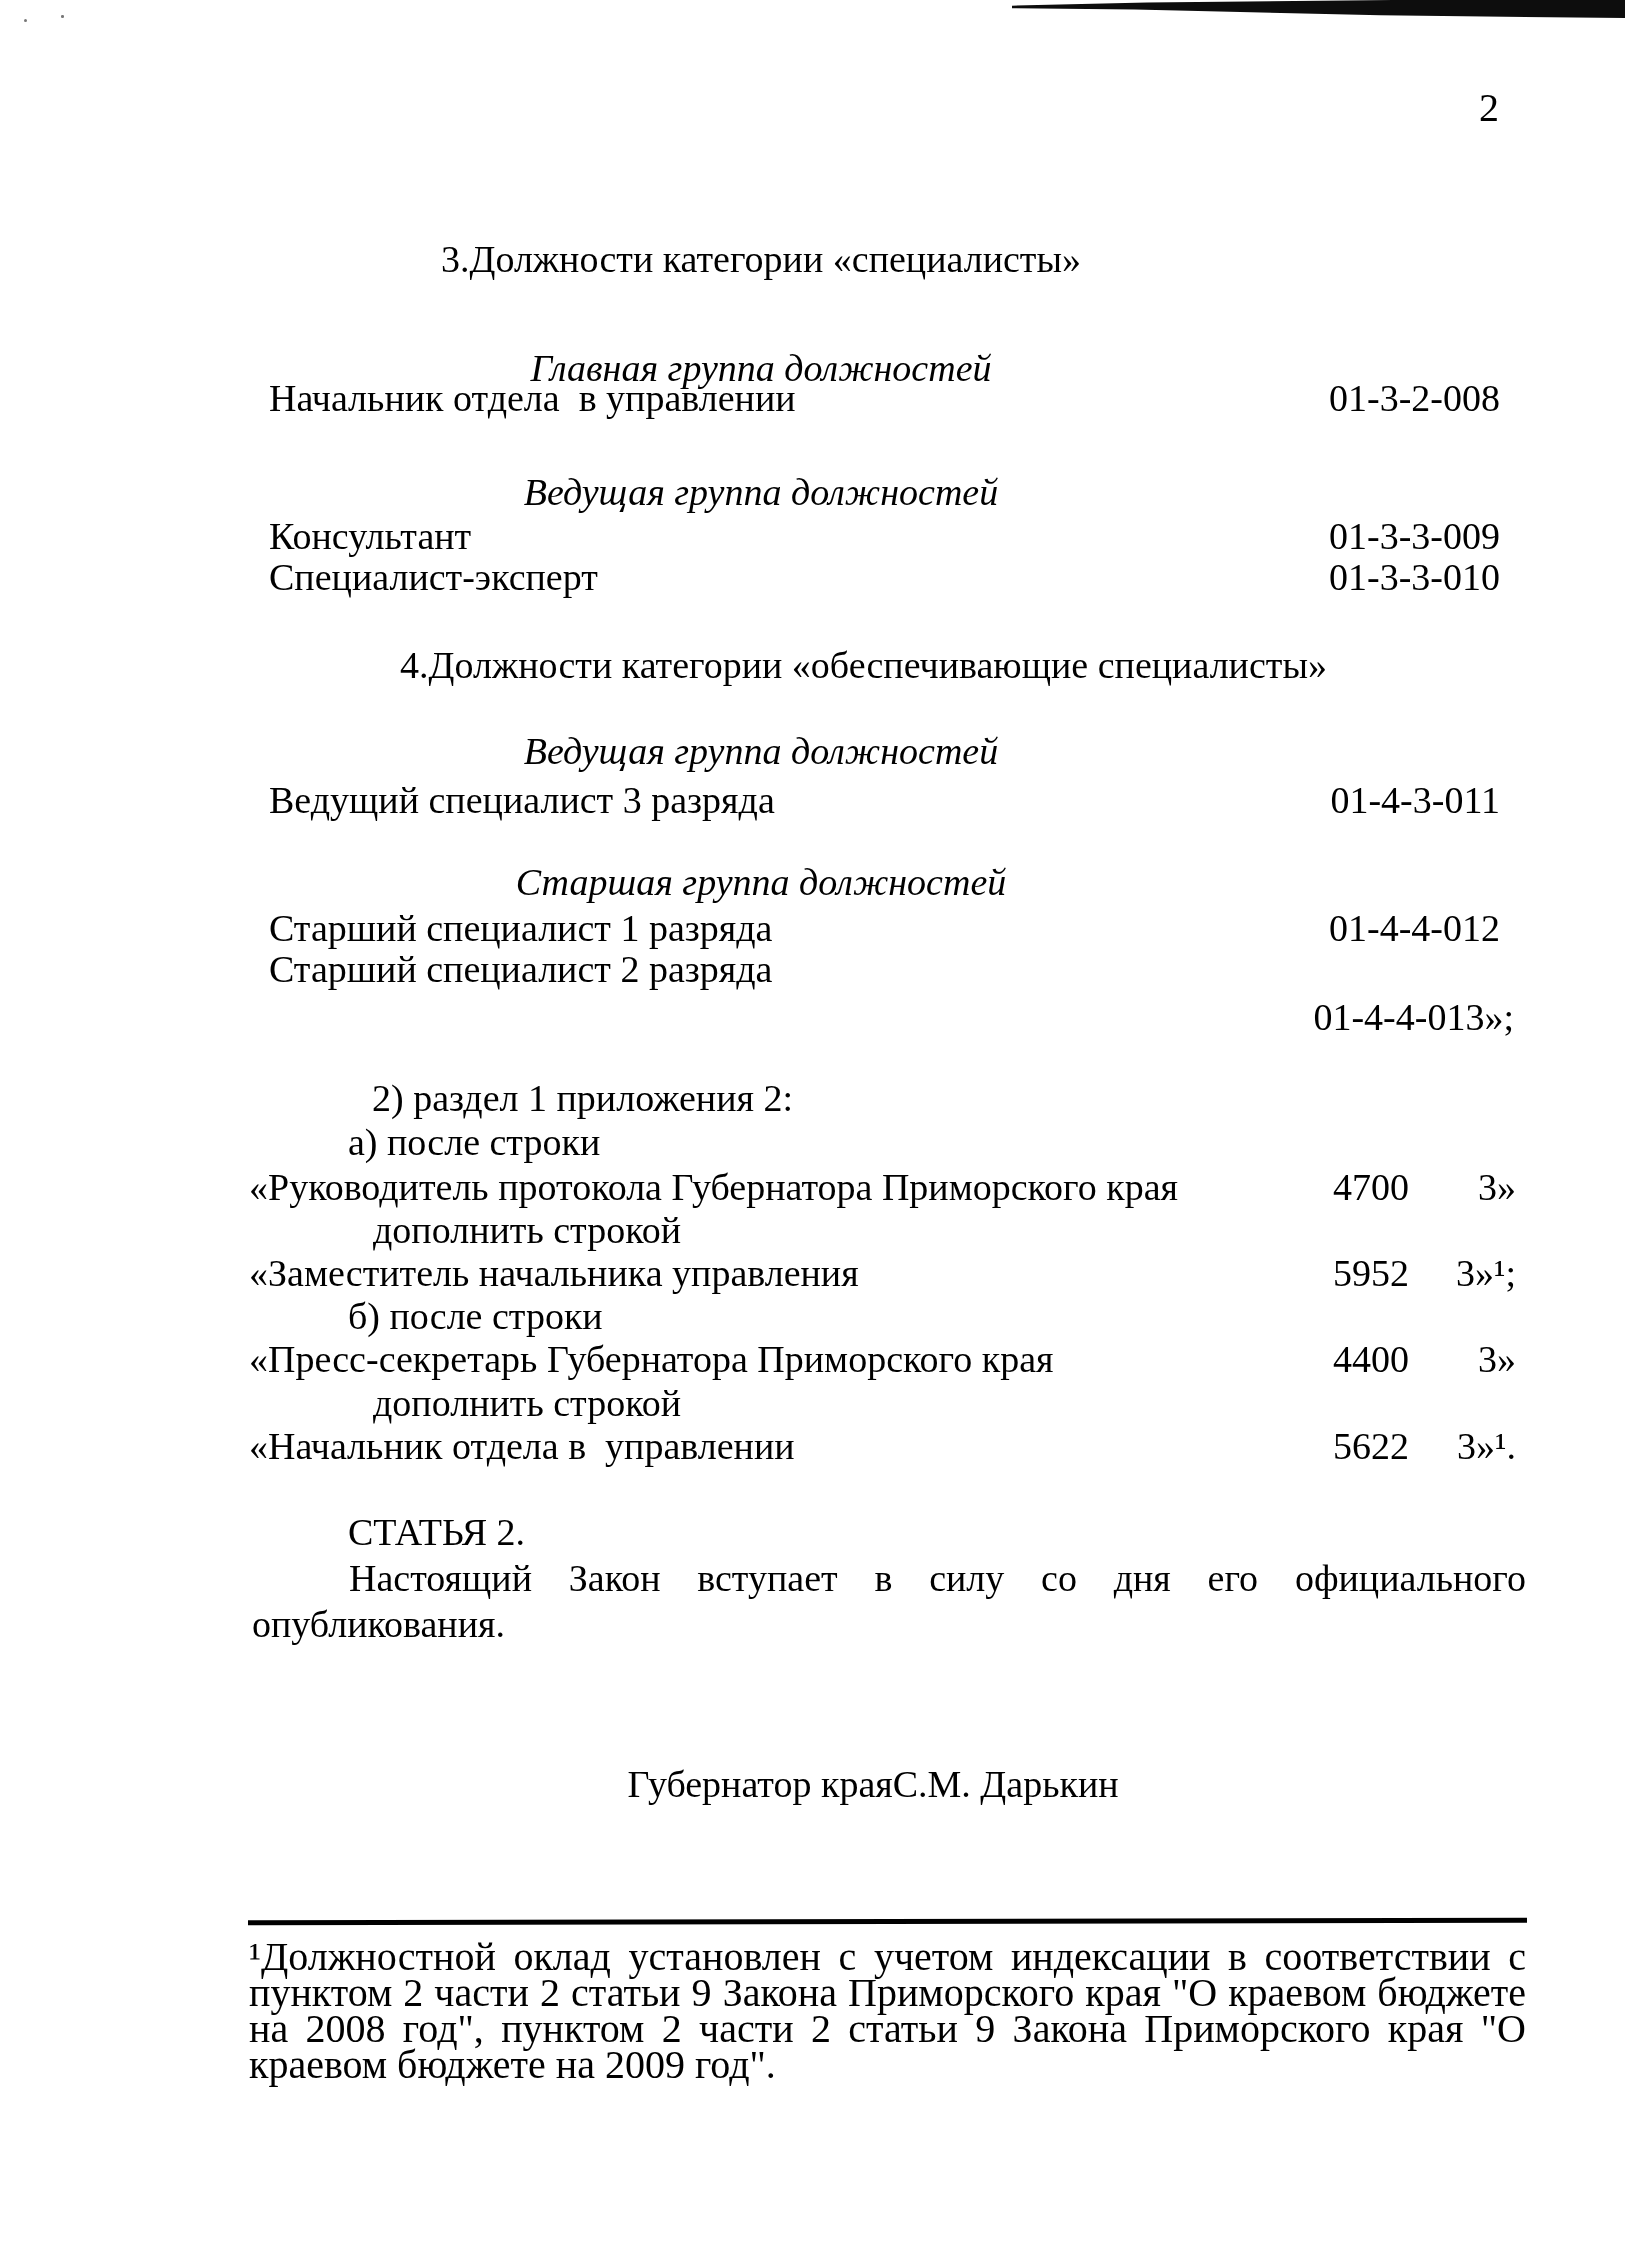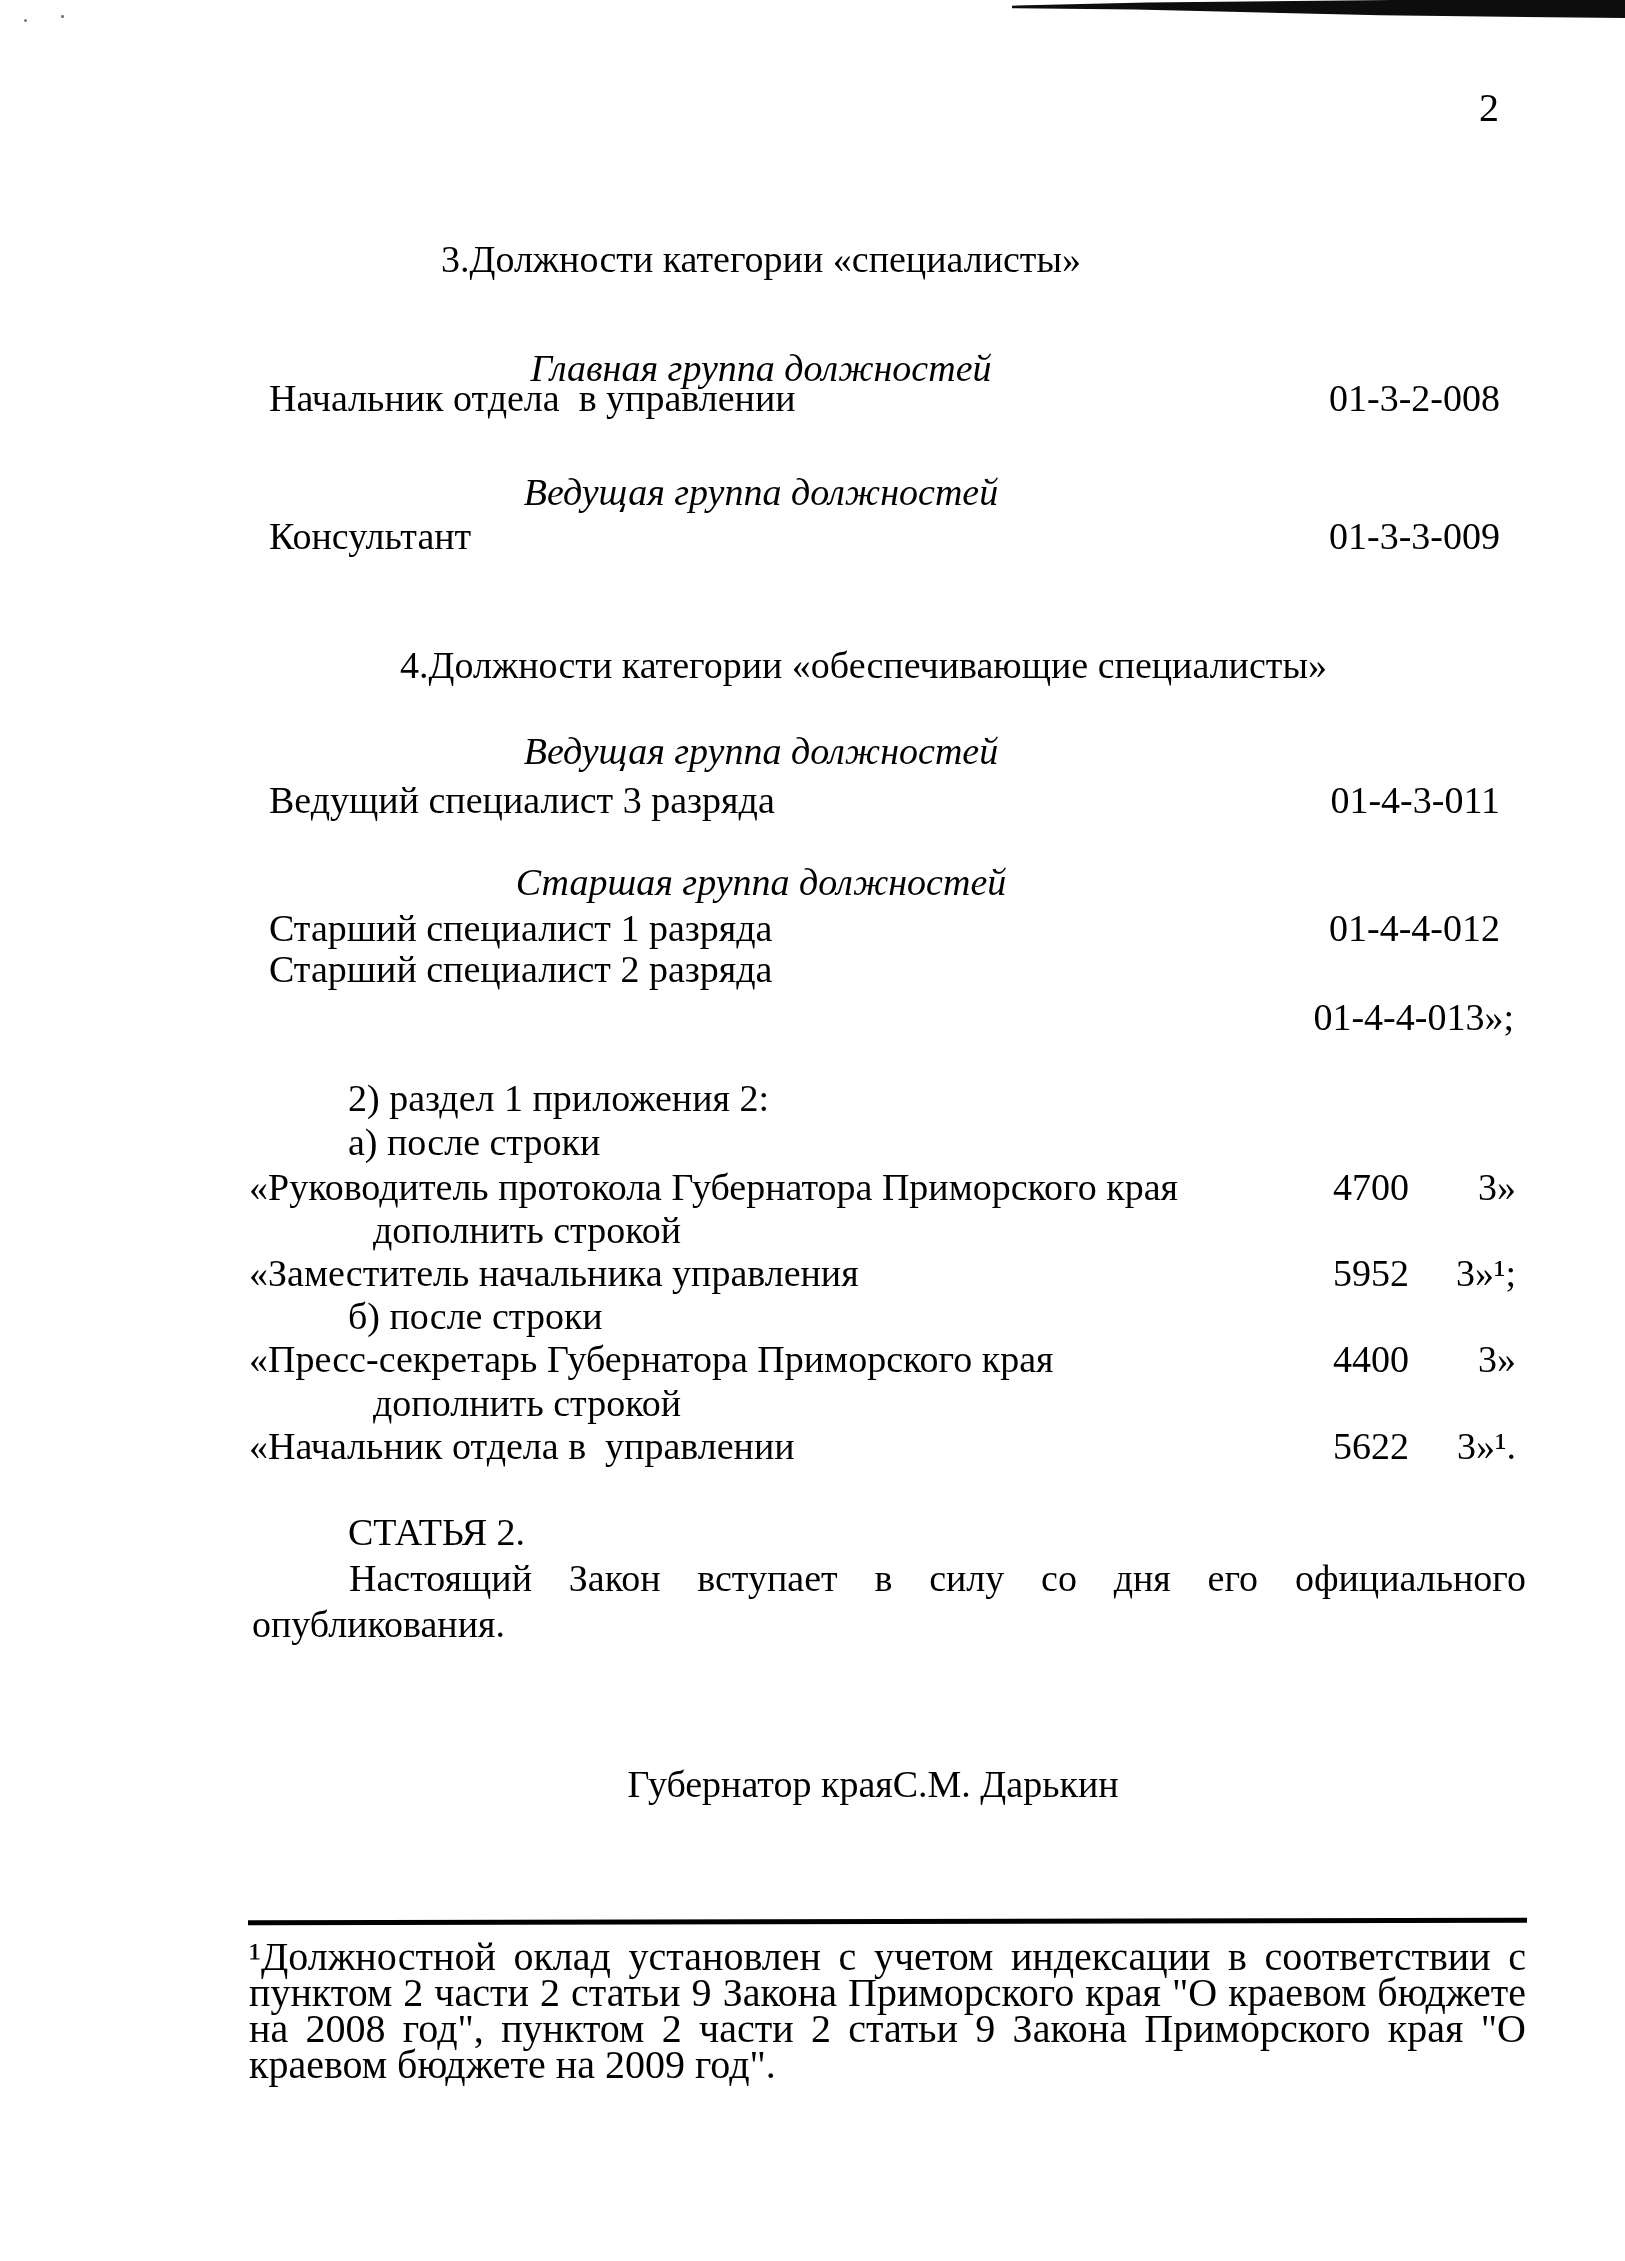--- a/index.html
+++ b/index.html
@@ -129,41 +129,45 @@
   <div class="line coderow" style="top:378px;">
     <span>Начальник отдела  в управлении</span>
     <span class="code">01-3-2-008</span>
   </div>
 
   <div class="line centerbox group-title" style="top:472px;">Ведущая группа должностей</div>
   <div class="line coderow" style="top:516px;">
     <span>Консультант</span>
     <span class="code">01-3-3-009</span>
   </div>
+  <div class="line coderow" style="top:557px;">
+    <span>Специалист-эксперт</span>
+    <span class="code">01-3-3-010</span>
+  </div>
 
   <div class="line centerbox4" style="top:645px;">4.Должности категории «обеспечивающие специалисты»</div>
 
   <div class="line centerbox group-title" style="top:731px;">Ведущая группа должностей</div>
   <div class="line coderow" style="top:780px;">
     <span>Ведущий специалист 3 разряда</span>
     <span class="code">01-4-3-011</span>
   </div>
 
   <div class="line centerbox group-title" style="top:862px;">Старшая группа должностей</div>
   <div class="line coderow" style="top:908px;">
     <span>Старший специалист 1 разряда</span>
     <span class="code">01-4-4-012</span>
   </div>
   <div class="line coderow" style="top:949px;text-align:center;">
     <span>Старший специалист 2 разряда</span>
     <span class="code"></span>
   </div>
   <div class="line codeonly" style="top:997px;">01-4-4-013»;</div>
 
-  <div class="line indent1" style="top:1078px;">2) раздел 1 приложения 2:</div>
+  <div class="line indent1" style="top:1078px;margin-left:24px;">2) раздел 1 приложения 2:</div>
   <div class="line indent1" style="top:1122px;">а) после строки</div>
   <div class="line amtrow" style="top:1167px;">
     <span>«Руководитель протокола Губернатора Приморского края</span>
     <span class="amt">4700</span>
     <span class="grade">3»</span>
   </div>
   <div class="line indent2" style="top:1210px;">дополнить строкой</div>
   <div class="line amtrow" style="top:1253px;">
     <span>«Заместитель начальника управления</span>
     <span class="amt">5952</span>

